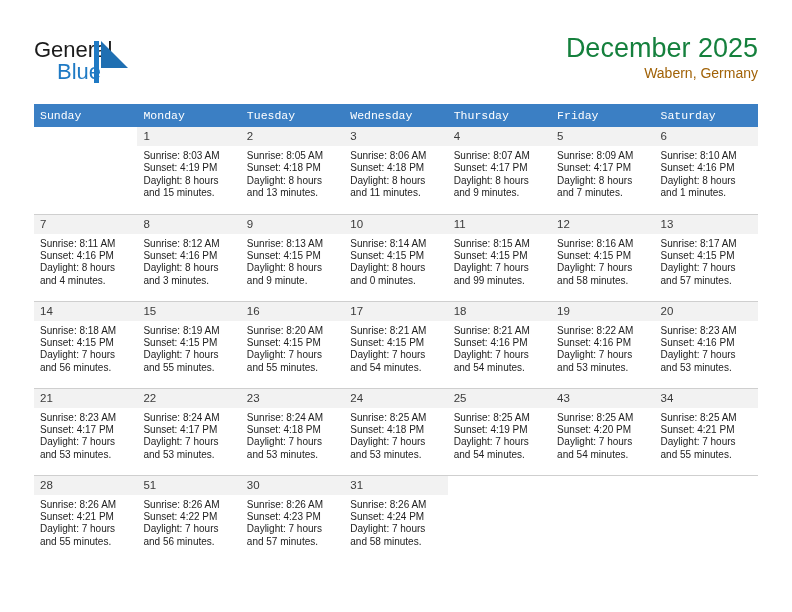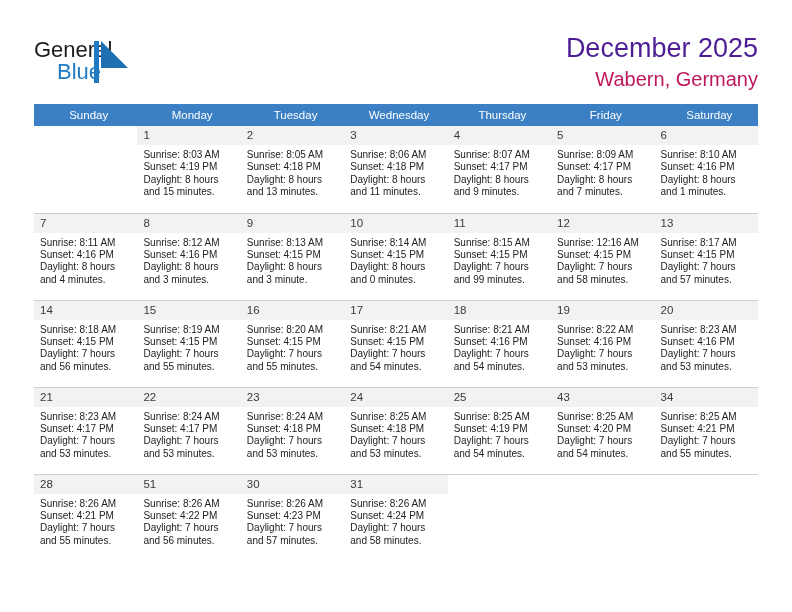--- a/index.html
+++ b/index.html
@@ -64,50 +64,50 @@
   .logo-mark svg { display: block; }
 
   .title-block {
     position: absolute;
     right: 34px;
     top: 32px;
     text-align: right;
   }
   .cal-title {
     font-size: 27px;
-    color: #4c1d95;
+    color: #15803d;
     line-height: 32px;
     white-space: nowrap;
   }
   .cal-location {
-    font-size: 20px;
-    color: #be185d;
+    font-size: 14px;
+    color: #a16207;
     line-height: 18px;
-    margin-top: 6px;
     white-space: nowrap;
   }
 
   
   .calendar {
     position: absolute;
     left: 34px;
     top: 104px;
     width: 724px;
     border-collapse: collapse;
     table-layout: fixed;
   }
   .calendar th {
     background: #3b7fc4;
     color: #ffffff;
     font-size: 11.5px;
     font-weight: normal;
-    text-align: center;
+    text-align: left;
     padding: 5px 0 5px 6px;
     height: 11px;
     border: none;
+    font-family: Liberation Mono, monospace;
   }
   .calendar td {
     vertical-align: top;
     padding: 0;
     border: none;
     border-top: 1px solid #cfcfcf;
     height: 87px;
     box-sizing: border-box;
   }
   .calendar tr.week:first-of-type td {
@@ -257,21 +257,21 @@
               <div>Daylight: 8 hours</div>
               <div>and 3 minutes.</div>
             </div>
           </td>
           <td class="">
             <div class="daynum">9</div>
             <div class="details">
               <div>Sunrise: 8:13 AM</div>
               <div>Sunset: 4:15 PM</div>
               <div>Daylight: 8 hours</div>
-              <div>and 3 minute.</div>
+              <div>and 9 minute.</div>
             </div>
           </td>
           <td class="">
             <div class="daynum">10</div>
             <div class="details">
               <div>Sunrise: 8:14 AM</div>
               <div>Sunset: 4:15 PM</div>
               <div>Daylight: 8 hours</div>
               <div>and 0 minutes.</div>
             </div>
@@ -281,21 +281,21 @@
             <div class="details">
               <div>Sunrise: 8:15 AM</div>
               <div>Sunset: 4:15 PM</div>
               <div>Daylight: 7 hours</div>
               <div>and 99 minutes.</div>
             </div>
           </td>
           <td class="">
             <div class="daynum">12</div>
             <div class="details">
-              <div>Sunrise: 12:16 AM</div>
+              <div>Sunrise: 8:16 AM</div>
               <div>Sunset: 4:15 PM</div>
               <div>Daylight: 7 hours</div>
               <div>and 58 minutes.</div>
             </div>
           </td>
           <td class="">
             <div class="daynum">13</div>
             <div class="details">
               <div>Sunrise: 8:17 AM</div>
               <div>Sunset: 4:15 PM</div>

